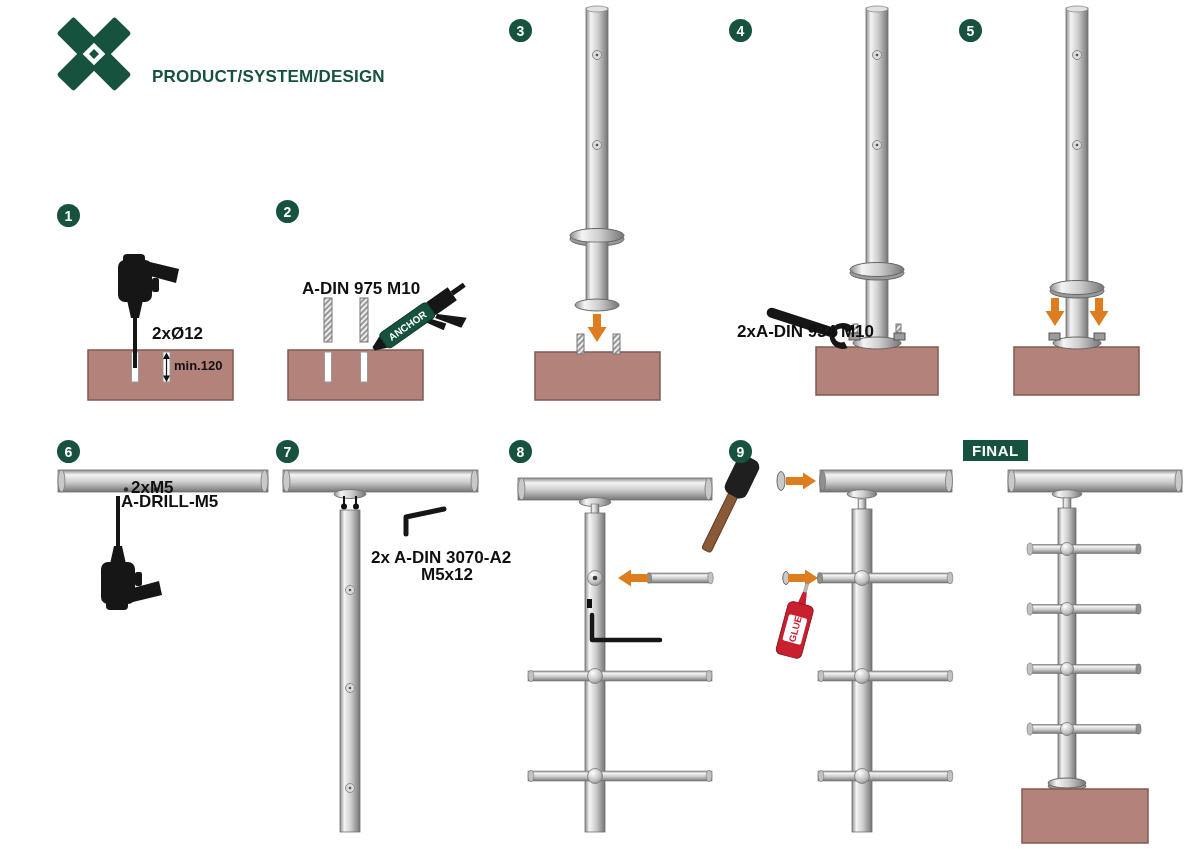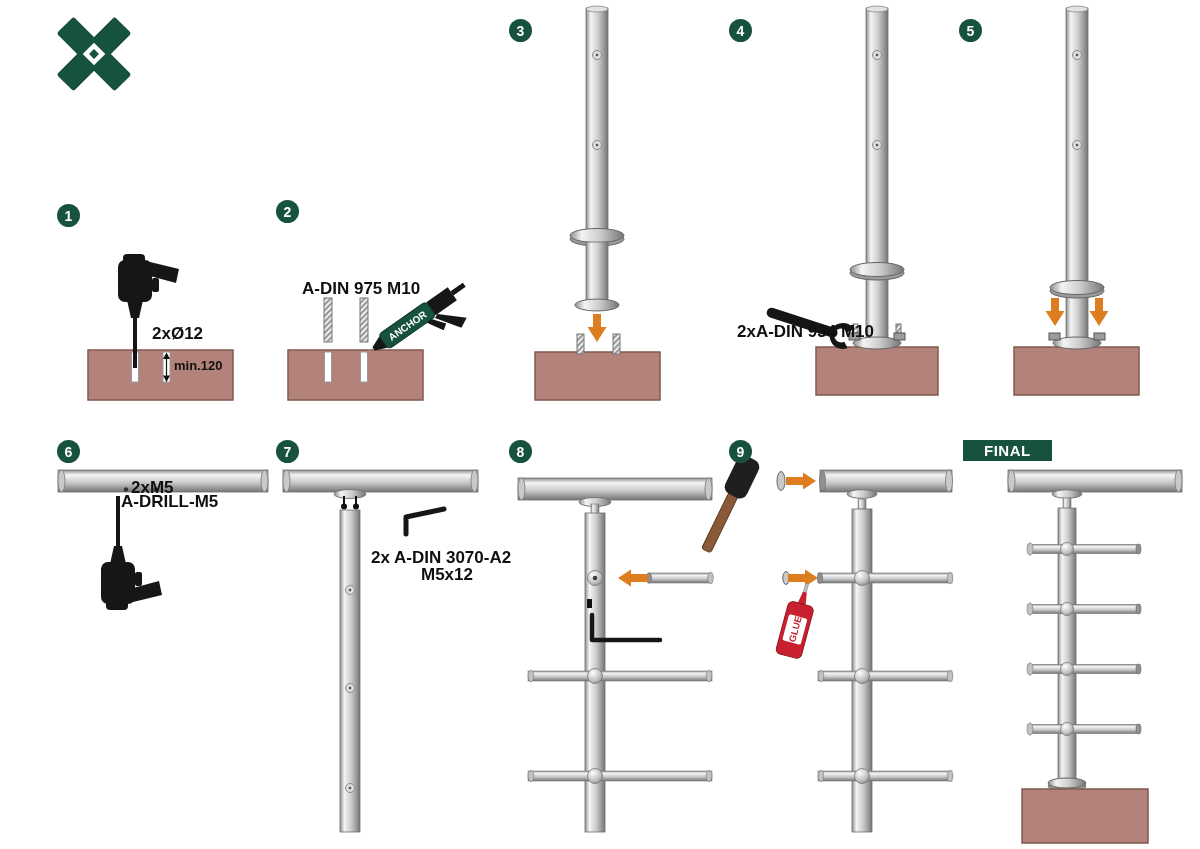--- a/index.html
+++ b/index.html
@@ -3,21 +3,21 @@
 <meta charset="utf-8">
 <style>
   :root{--green:#16523d;}
   *{margin:0;padding:0;box-sizing:border-box;}
   body{font-family:"Liberation Sans","DejaVu Sans",sans-serif;background:#ffffff;}
   #canvas{position:relative;width:1200px;height:849px;background:#fff;overflow:hidden;}
   #illus{position:absolute;left:0;top:0;}
   .badge{position:absolute;width:23px;height:23px;border-radius:50%;background:var(--green);color:#fff;
          font-size:14px;font-weight:bold;display:flex;align-items:center;justify-content:center;}
   .final-badge{position:absolute;background:var(--green);color:#fff;font-size:15px;font-weight:bold;
-         padding:2px 21px;letter-spacing:0.5px;}
+         padding:2px 9px;letter-spacing:0.5px;}
   .lbl{position:absolute;font-size:17px;font-weight:bold;color:#101010;white-space:nowrap;}
   .lbl.small{font-size:13px;}
   .brand-name{position:absolute;left:136px;top:10px;font-size:55px;font-weight:bold;color:#0c0c0c;
          letter-spacing:-1px;font-family:"DejaVu Sans","Liberation Sans",sans-serif;line-height:1.05;}
   .brand-reg{font-size:18px;vertical-align:30px;}
   .brand-tagline{position:absolute;left:152px;top:67px;font-size:17px;font-weight:bold;color:var(--green);
          letter-spacing:0.2px;}
 </style>
 </head>
 <body>
@@ -270,20 +270,21 @@
     <rect x="1028" y="724.5" width="112" height="9" fill="url(#tubeV)" stroke="#777777" stroke-width="0.6"></rect>
     <ellipse cx="1030" cy="729" rx="3" ry="6.2" fill="#c2c2c2" stroke="#777777" stroke-width="0.6"></ellipse>
     <ellipse cx="1138.5" cy="729" rx="2.5" ry="5" fill="#909090" stroke="#666666" stroke-width="0.6"></ellipse>
     <circle cx="1067" cy="729" r="6.5" fill="url(#knobG)" stroke="#777777" stroke-width="0.8"></circle>
     <ellipse cx="1067" cy="786" rx="19" ry="5" fill="#9a9a9a" stroke="#666666"></ellipse>
     <ellipse cx="1067" cy="783" rx="19" ry="5" fill="url(#tubeH)" stroke="#666666"></ellipse>
     <rect x="1022" y="789" width="126" height="54" fill="#b3837b" stroke="#815a50" stroke-width="1.5"></rect>
   </g>
 </svg>
 
+<div class="brand-tagline">PRODUCT/SYSTEM/DESIGN</div>
 
 <div class="badge" style="left:57px;top:204px">1</div>
 <div class="badge" style="left:276px;top:200px">2</div>
 <div class="badge" style="left:509px;top:19px">3</div>
 <div class="badge" style="left:729px;top:19px">4</div>
 <div class="badge" style="left:959px;top:19px">5</div>
 <div class="badge" style="left:57px;top:440px">6</div>
 <div class="badge" style="left:276px;top:440px">7</div>
 <div class="badge" style="left:509px;top:440px">8</div>
 <div class="badge" style="left:729px;top:440px">9</div>

